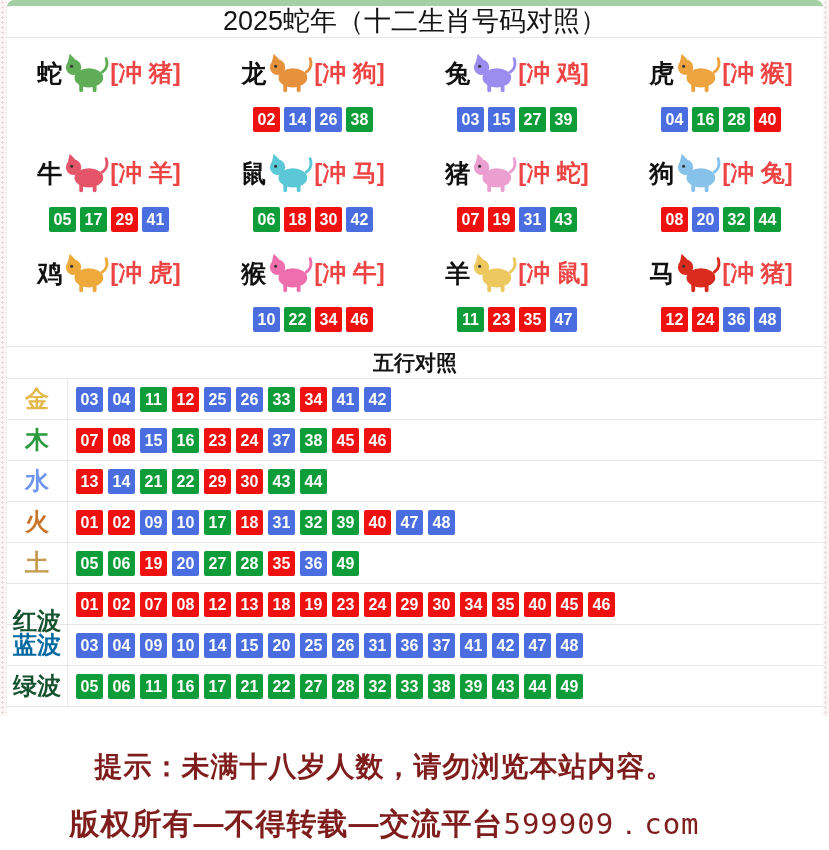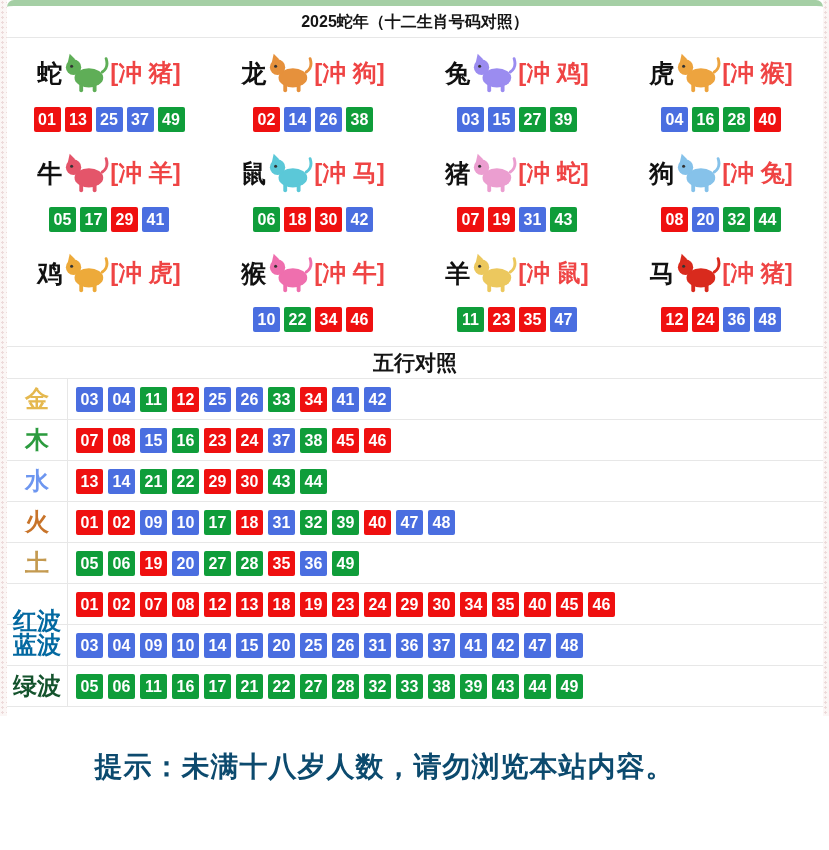--- a/index.html
+++ b/index.html
@@ -6,21 +6,21 @@
   body{width:829px;height:850px;background:#ffffff;font-family:"Liberation Sans","DejaVu Sans",sans-serif;}
   .page{position:relative;width:829px;height:850px;overflow:hidden;background:#fff;}
   .side-strip{position:absolute;top:0;width:7px;height:716px;
     background-color:#fbf6f5;
     background-image:radial-gradient(#eddada 1px, transparent 1.2px);
     background-size:5px 5px;}
   .side-strip.left{left:0;}
   .side-strip.right{right:0;width:6px;}
   .card{position:absolute;left:7px;top:0;width:816px;background:#fff;
     border-top:6px solid #a5cfa5;border-radius:7px 7px 0 0;}
-  .title{height:31px;line-height:31px;text-align:center;font-size:16px;font-weight:bold;
+  .title{height:31px;line-height:31px;text-align:center;font-size:27px;font-weight:normal;
     color:#151515;border-bottom:1px solid #e7e7e7;}
   
   .zodiac-grid{display:grid;grid-template-columns:repeat(4,1fr);padding:2px 0 6px 0;}
   .z-cell{text-align:center;padding:4px 0 8px 0;}
   .z-top{display:flex;align-items:center;justify-content:center;height:58px;}
   .z-name{font-size:25px;font-weight:600;color:#111;}
   .z-icon{display:inline-block;width:46px;height:46px;margin:0 1px;}
   .z-icon svg{width:46px;height:46px;}
   .z-clash{font-size:24px;font-weight:700;color:#ef4444;white-space:nowrap;}
   .z-nums{margin-top:5px;white-space:nowrap;}
@@ -35,21 +35,21 @@
   .section-header{border-top:1px solid #e7e7e7;border-bottom:1px solid #e7e7e7;
     text-align:center;height:31px;line-height:31px;font-size:21px;font-weight:bold;color:#151515;}
   
   .lab-row{display:flex;align-items:stretch;border-bottom:1px solid #e7e7e7;height:40px;}
   .lab-cell{flex:0 0 60px;display:flex;align-items:center;justify-content:center;
     font-size:24px;font-weight:bold;}
   .nums-cell{flex:1;border-left:1px solid #e7e7e7;display:flex;align-items:center;
     padding-left:8px;white-space:nowrap;}
   .nums-cell .tile{margin-right:5px;}
   
-  .footer{position:absolute;left:0;top:748px;width:769px;text-align:center;color:#0c4a6e;}
+  .footer{position:absolute;left:0;top:748px;width:769px;text-align:center;color:#7f1d1d;}
   .notice{font-size:28px;font-weight:bold;letter-spacing:1px;}
   .copyright-line{margin-top:18px;font-size:30px;letter-spacing:1px;}
   .copyright-bold{font-weight:bold;}
   .site{font-weight:normal;font-family:"DejaVu Sans Mono","Liberation Mono",monospace;font-size:29px;letter-spacing:1px;}
 </style>
 </head>
 <body>
 
 <div class="page">
   <div class="side-strip left"></div>
@@ -66,21 +66,20 @@
                 <path d="M41 23 q7 -5 4 -14" stroke="#5fae57" stroke-width="3" fill="none" stroke-linecap="round"></path>
                 <ellipse cx="27" cy="29" rx="15" ry="10" fill="#5fae57"></ellipse>
                 <rect x="17" y="35" width="4" height="9" rx="2" fill="#5fae57"></rect>
                 <rect x="31" y="35" width="4" height="9" rx="2" fill="#5fae57"></rect>
                 <circle cx="11" cy="18" r="8" fill="#5fae57"></circle>
                 <path d="M5 13 l2 -9 l6 6 z" fill="#5fae57"></path>
                 <circle cx="9" cy="17" r="1.6" fill="#333"></circle>
               </svg></span>
             <span class="z-clash">[冲 猪]</span>
           </div>
-          <div class="z-nums"><span class="tile w-red">01</span><span class="tile w-red">13</span><span class="tile w-blue">25</span><span class="tile w-blue">37</span><span class="tile w-green">49</span></div>
         </div>
         <div class="z-cell">
           <div class="z-top">
             <span class="z-name">龙</span>
             <span class="z-icon"><svg viewBox="0 0 48 48" xmlns="http://www.w3.org/2000/svg">
                 <path d="M41 23 q7 -5 4 -14" stroke="#e6913c" stroke-width="3" fill="none" stroke-linecap="round"></path>
                 <ellipse cx="27" cy="29" rx="15" ry="10" fill="#e6913c"></ellipse>
                 <rect x="17" y="35" width="4" height="9" rx="2" fill="#e6913c"></rect>
                 <rect x="31" y="35" width="4" height="9" rx="2" fill="#e6913c"></rect>
                 <circle cx="11" cy="18" r="8" fill="#e6913c"></circle>
@@ -325,21 +324,21 @@
             <span class="tile w-green">28</span>
             <span class="tile w-red">35</span>
             <span class="tile w-blue">36</span>
             <span class="tile w-green">49</span>
           </div>
         </div>
       </div>
 
     <div id="bose-table">
         <div class="lab-row">
-          <div class="lab-cell" style="color: #0369a1; margin-top: 34px;">红波</div>
+          <div class="lab-cell" style="color: #14532d; margin-top: 34px;">红波</div>
           <div class="nums-cell">
             <span class="tile w-red">01</span>
             <span class="tile w-red">02</span>
             <span class="tile w-red">07</span>
             <span class="tile w-red">08</span>
             <span class="tile w-red">12</span>
             <span class="tile w-red">13</span>
             <span class="tile w-red">18</span>
             <span class="tile w-red">19</span>
             <span class="tile w-red">23</span>
@@ -393,14 +392,17 @@
             <span class="tile w-green">43</span>
             <span class="tile w-green">44</span>
             <span class="tile w-green">49</span>
           </div>
         </div>
       </div>
   </div>
 
   <div class="footer">
     <div class="notice">提示：未满十八岁人数，请勿浏览本站内容。</div>
+    <div class="copyright-line">
+      <span class="copyright-bold">版权所有—不得转载—交流平台</span><span class="site">599909．com</span>
+    </div>
   </div>
 </div>
 
 </body></html>

